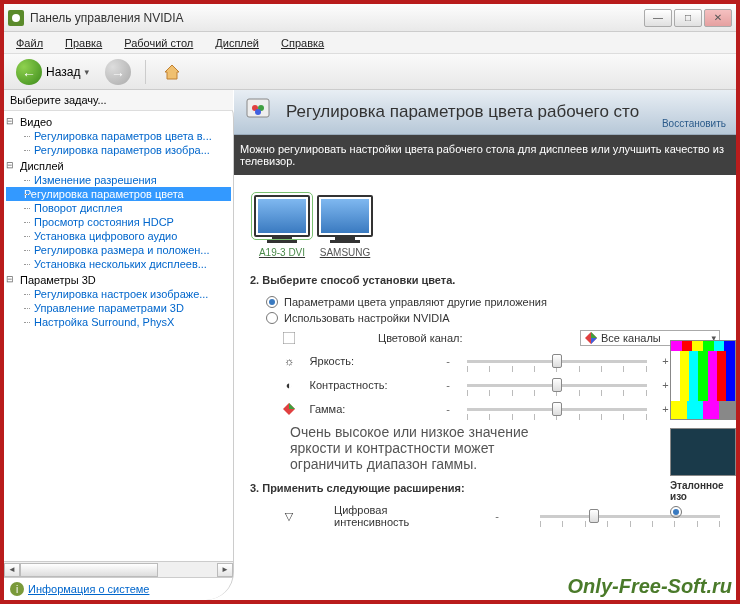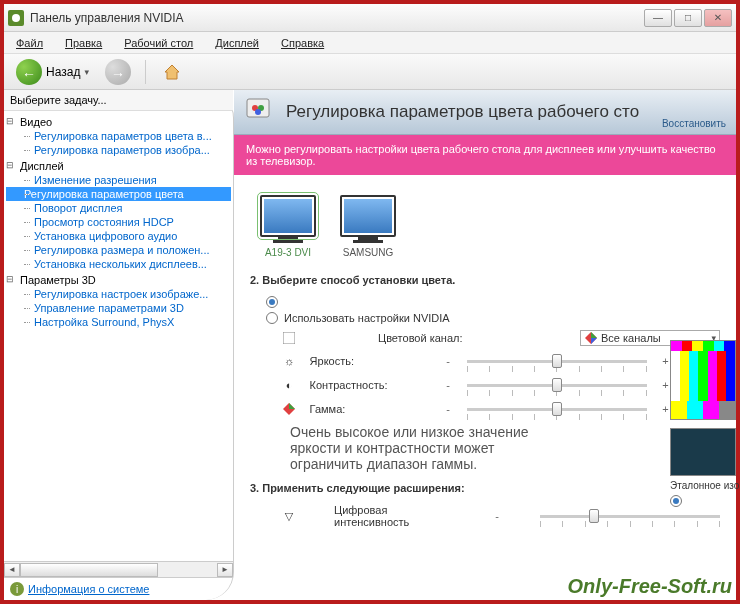--- a/index.html
+++ b/index.html
@@ -31,24 +31,24 @@
 .tree .leaf::before { content: ""; position: absolute; left: 18px; top: 50%; width: 6px; border-top: 1px dotted #999; }
 .tree .leaf.sel { background: #3399ff; color: #fff; padding-left: 18px; }
 .info-bar { border-top: 1px solid #ccc; padding: 4px 6px; font-size: 11px; display: flex; align-items: center; gap: 4px; }
 .info-bar a { color: #0066cc; text-decoration: underline; }
 .info-ic { width: 14px; height: 14px; border-radius: 50%; background: #7a9a3a; color: #fff; font-size: 10px; display: flex; align-items: center; justify-content: center; }
 .main { flex: 1; display: flex; flex-direction: column; overflow: hidden; }
 .page-hdr { background: linear-gradient(#e8eef4, #b7c8d8); border-bottom: 1px solid #9ab; padding: 6px 10px; display: flex; align-items: center; gap: 10px; position: relative; }
 .page-hdr .big-ic { width: 32px; height: 32px; display: flex; align-items: center; justify-content: center; }
 .page-hdr h1 { font-size: 17px; font-weight: normal; color: #333; flex: 1; white-space: nowrap; overflow: hidden; }
 .page-hdr .restore { position: absolute; right: 10px; top: 28px; font-size: 10px; color: #2a5a8a; }
-.page-desc { background: #ec4899; color: #fff; font-size: 11px; padding: 8px 12px; }
+.page-desc { background: #404040; color: #fff; font-size: 11px; padding: 8px 6px; }
 .page-body { flex: 1; overflow: auto; padding: 12px 16px; font-size: 11px; color: #333; }
 .sect-title { font-weight: bold; margin: 6px 0 10px; }
-.displays { display: flex; gap: 24px; margin: 8px 0 16px 10px; }
+.displays { display: flex; gap: 7px; margin: 8px 0 16px 4px; text-decoration: underline; }
 .disp { text-align: center; }
 .monitor { width: 56px; height: 42px; border: 2px solid #333; border-radius: 2px; position: relative; }
 .monitor .screen { position: absolute; inset: 2px; background: linear-gradient(#7fb8f0, #3a7ac0); }
 .monitor.sel { outline: 1px solid #7ac070; outline-offset: 2px; }
 .stand { width: 20px; height: 3px; background: #333; margin: 0 auto; }
 .base { width: 30px; height: 3px; background: #333; margin: 0 auto; }
 .disp-lbl { font-size: 10px; color: #4a8a4a; margin-top: 4px; }
 .disp-lbl.grey { color: #555; }
 .radio-row { margin: 4px 0 4px 16px; display: flex; align-items: center; gap: 6px; }
 .radio { width: 12px; height: 12px; border: 1px solid #777; border-radius: 50%; display: flex; align-items: center; justify-content: center; }
@@ -66,21 +66,21 @@
 .minus,.plus { width: 10px; text-align: center; color: #666; }
 .val { width: 36px; text-align: right; }
 .note { margin: 6px 0 10px 40px; font-size: 14px; color: #555; max-width: 280px; }
 .preview-col { position: absolute; right: 0; top: 340px; width: 70px; }
 .colorbars { border: 1px solid #888; width: 66px; }
 .colorbars .row1 { display: flex; height: 10px; }
 .colorbars .row1 div { flex: 1; }
 .colorbars .bigrow { display: flex; height: 50px; }
 .colorbars .bigrow div { flex: 1; }
 .swatch { width: 66px; height: 48px; background: #1a3a4a; border: 1px solid #888; margin-top: 8px; }
-.ref-lbl { font-size: 10px; margin-top: 4px; color: #333; }
+.ref-lbl { font-size: 10px; margin-top: 4px; color: #333; font-weight: bold; }
 .hscroll { height: 16px; background: #f0f0f0; border-top: 1px solid #ccc; display: flex; align-items: center; }
 .hscroll .arr { width: 16px; height: 14px; border: 1px solid #bbb; background: linear-gradient(#fff,#e5e5e5); display: flex; align-items: center; justify-content: center; font-size: 8px; color: #555; }
 .hscroll .thumbbar { flex: 1; height: 14px; position: relative; }
 .hscroll .thumbbar .th { position: absolute; left: 0; width: 70%; height: 100%; background: linear-gradient(#fff,#ddd); border: 1px solid #bbb; }
 .watermark { position: absolute; right: 8px; bottom: 6px; font-size: 20px; font-style: italic; font-weight: bold; color: #4a7a2a; text-shadow: 1px 1px 0 #fff; pointer-events: none; }
 </style>
 </head>
 <body>
 
 <div class="window">
@@ -193,20 +193,21 @@
               </div>
               <div class="stand"></div>
               <div class="base"></div>
               <div class="disp-lbl grey">SAMSUNG</div>
             </div>
           </div>
 
         <div class="sect-title">2. Выберите способ установки цвета.</div>
         <div class="radio-row">
           <span class="radio checked"></span>
+          <span>Параметрами цвета управляют другие приложения</span>
         </div>
         <div class="radio-row">
           <span class="radio"></span>
           <span>Использовать настройки NVIDIA</span>
         </div>
 
         <div class="ctrl-row">
           <span class="ctrl-ic">
               <svg width="12" height="12">
                 <rect width="12" height="12" fill="#fff" stroke="#888"></rect>

